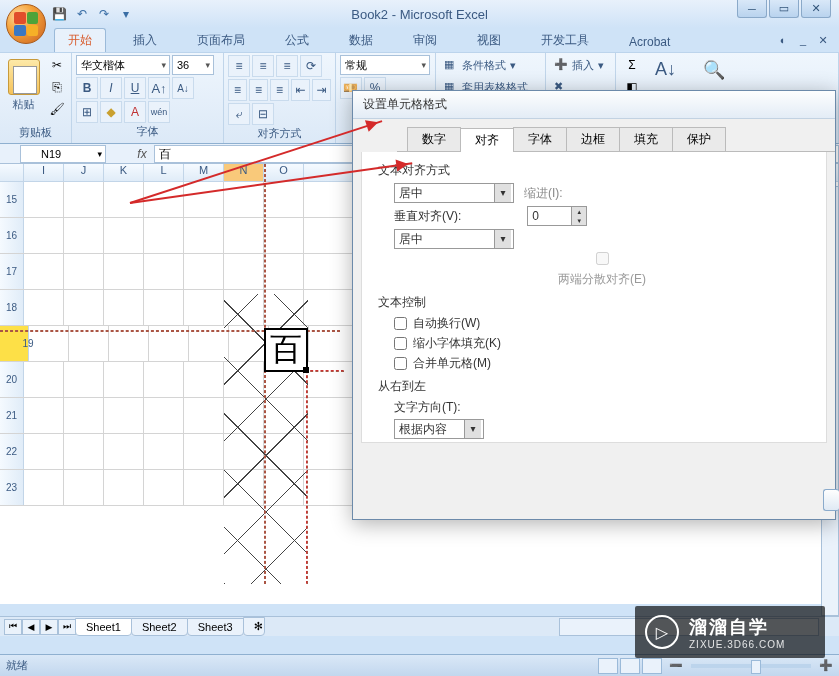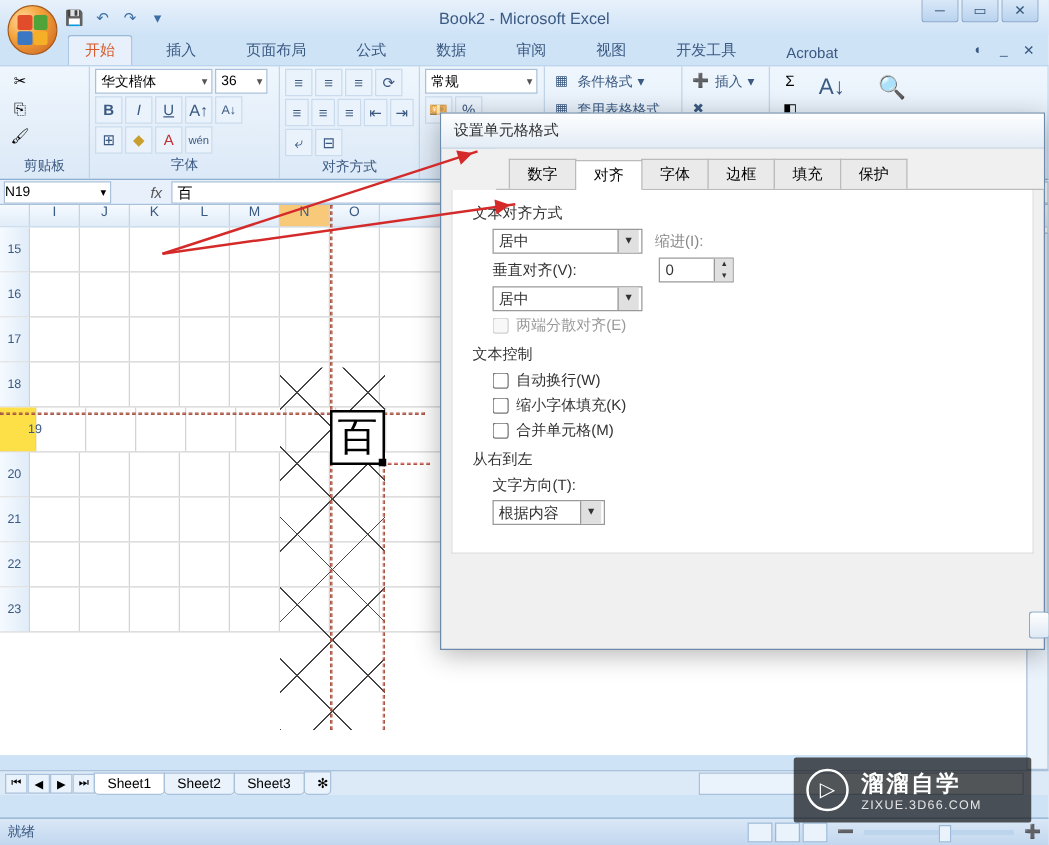--- a/index.html
+++ b/index.html
@@ -51,21 +51,21 @@
   .align-col { display: flex; flex-direction: column; gap: 2px; }
 
   .big-stack { display: flex; flex-direction: column; align-items: center; width: 46px; font-size: 11px; color: #3b5a82; padding-top: 4px; }
   .big-stack .ico { width: 24px; height: 24px; margin-bottom: 2px; }
 
   .row-btn { display: flex; align-items: center; gap: 4px; font-size: 11px; color: #3b5a82; height: 20px; padding: 0 4px; }
   .row-btn .ic { width: 14px; height: 14px; }
 
   
   .formula-bar { height: 20px; background: #e8f1fb; border-bottom: 1px solid #a9c1da; display: flex; align-items: center; }
-  .name-box { width: 86px; border: 1px solid #a9c1da; background: #fff; height: 18px; font-size: 11px; padding: 0 0; display: flex; align-items: center; position: relative; margin-left: 3px; }
+  .name-box { width: 86px; border: 1px solid #a9c1da; background: #fff; height: 18px; font-size: 11px; padding: 0 20px; display: flex; align-items: center; position: relative; margin-left: 20px; }
   .name-box::after { content: '▾'; position: absolute; right: 3px; font-size: 9px; }
   .fx { width: 24px; text-align: center; font-style: italic; font-size: 12px; color: #555; margin-left: 24px; }
   .formula-input { flex: 1; background: #fff; border: 1px solid #a9c1da; height: 18px; padding: 0 4px; font-size: 12px; }
 
   
   .grid-area { position: relative; background: #fff; height: 440px; border-right: 1px solid #a9c1da; }
   .col-headers { display: flex; height: 18px; border-bottom: 1px solid #c2d5e8; background: linear-gradient(#f5faff, #e0ecf8); }
   .corner { width: 24px; border-right: 1px solid #c2d5e8; }
   .ch { width: 40px; border-right: 1px solid #c2d5e8; text-align: center; font-size: 11px; color: #3b5a82; }
   .ch.sel { background: #f9c97a; }
@@ -95,21 +95,21 @@
   .dlg-body { padding: 10px 16px; font-size: 12px; color: #333; background: #fff; margin: 0 8px 8px; border: 1px solid #ddd; border-top: none; height: 291px; }
   .section { margin-bottom: 6px; }
   .section-title { margin-bottom: 4px; }
   .field-row { display: flex; align-items: center; margin: 3px 0 3px 16px; gap: 10px; }
   .dlg-combo { width: 120px; height: 20px; border: 1px solid #999; background: #fff; padding: 0 4px; font-size: 12px; position: relative; display: flex; align-items: center; }
   .dlg-combo::after { content: '▾'; position: absolute; right: 2px; top: 0; width: 16px; height: 18px; background: #e0e0e0; border-left: 1px solid #999; text-align: center; line-height: 18px; font-size: 10px; }
   .dlg-spin { width: 60px; height: 20px; border: 1px solid #999; background: #fff; padding: 0 4px; font-size: 12px; display: flex; align-items: center; position: relative; }
   .dlg-spin::after { content: '▴\A▾'; white-space: pre; position: absolute; right: 0; top: 0; width: 14px; height: 18px; font-size: 7px; line-height: 9px; text-align: center; background: #e0e0e0; border-left: 1px solid #999; }
   .chk { margin: 3px 0 3px 16px; display: flex; align-items: center; gap: 6px; }
   .chk input { width: 13px; height: 13px; }
-  .chk.disabled { color: #999; }
+  .chk.disabled { color: #999; flex-direction: column; }
 
   .dlg-btn-bar { position: absolute; bottom: 8px; right: -4px; width: 16px; height: 22px; background: linear-gradient(#fefefe, #dfe9f4); border: 1px solid #8aaacb; border-radius: 3px; border-right: none; }
 
   
   .sheet-bar { position: absolute; bottom: 40px; left: 0; right: 0; height: 20px; background: #dce9f7; border-top: 1px solid #a9c1da; display: flex; align-items: center; font-size: 11px; }
   .sheet-nav { display: flex; margin-left: 4px; }
   .sheet-nav div { width: 18px; height: 16px; border: 1px solid #a9c1da; display: flex; align-items: center; justify-content: center; font-size: 9px; background: #eaf2fb; }
   .sheet-tab { padding: 2px 10px; border: 1px solid #a9c1da; background: #eaf2fb; margin-left: -1px; border-radius: 0 0 4px 4px; }
   .sheet-tab.active { background: #fff; }
   .hscroll { position: absolute; right: 20px; bottom: 40px; width: 260px; height: 18px; background: #eaf2fb; border: 1px solid #a9c1da; }
@@ -170,20 +170,24 @@
 <div class="help-btn">
   <span>◐</span>
   <span>_</span>
   <span>✕</span>
 </div>
 
 <div class="ribbon-body">
 
   <div class="group" style="width:72px">
     <div class="group-body">
+      <div class="paste-col">
+        <div class="paste-icon"></div>
+        <div class="paste-label">粘贴</div>
+      </div>
       <div class="mini-col">
         <div class="mini-btn">✂</div>
         <div class="mini-btn">⎘</div>
         <div class="mini-btn">🖌</div>
       </div>
     </div>
     <div class="group-label">剪贴板</div>
   </div>
 
   <div class="group" style="width:152px">

